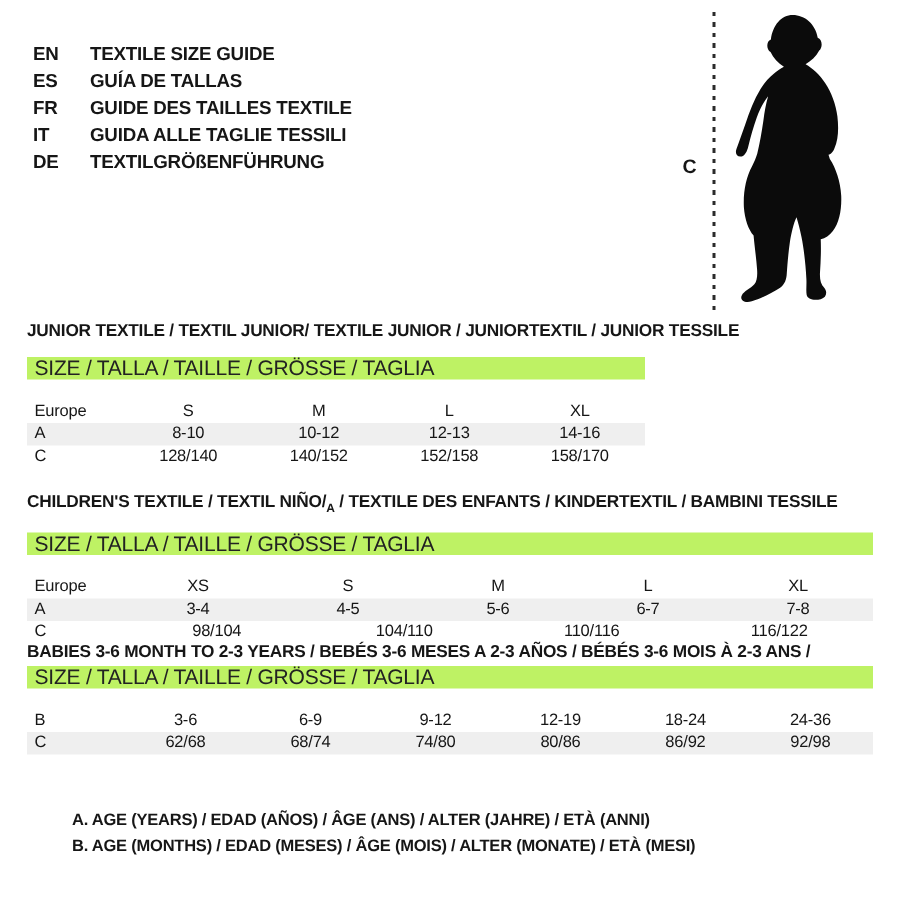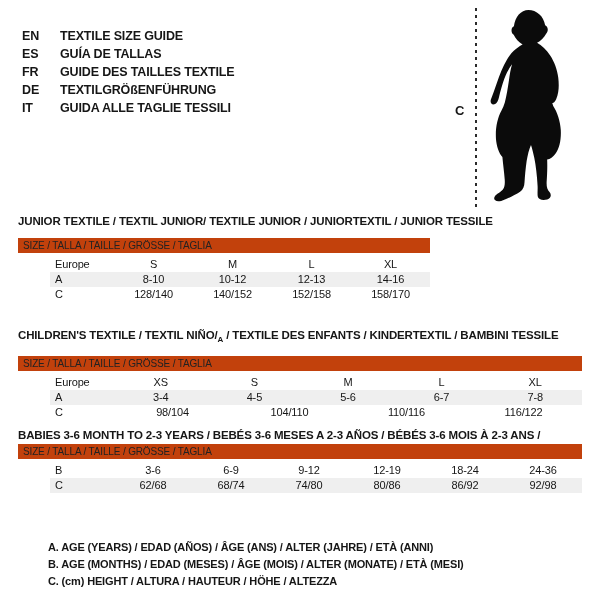--- a/index.html
+++ b/index.html
@@ -22,24 +22,24 @@
     background:repeating-linear-gradient(to bottom, #2b2b2b 0 3px, transparent 3px 7px);
   }
   .figure-label { position:absolute; left:455px; top:103px; font-size:13px; font-weight:bold; }
   .baby-svg { position:absolute; left:484px; top:6px; }
 
   
   .section { position:absolute; left:18px; }
   .sec-title { font-size:11.5px; font-weight:bold; line-height:15px; margin-bottom:9px; white-space:nowrap; }
   .sec-title sub { font-size:8px; }
   .size-bar {
-    height:15px; line-height:15px; background:#c2410c; color:#222;
-    font-size:10px; padding-left:5px; margin-bottom:4px;
+    height:15px; line-height:15px; background:#bef264; color:#222;
+    font-size:14px; padding-left:5px; margin-bottom:14px;
   }
-  .trow { display:flex; height:15px; line-height:15px; font-size:11px;margin-left:32px; }
+  .trow { display:flex; height:15px; line-height:15px; font-size:11px; }
   .rows .trow:nth-child(even) { background:#efefef; }
   .row-label { width:64px; padding-left:5px; }
   .cell { flex:1; text-align:center; }
 
   
   .footnotes { position:absolute; left:20px; top:539px; }
   .footnote { font-size:11px; font-weight:bold; line-height:17px; white-space:nowrap;margin-left:28px; }
 </style>
 </head>
 <body>
@@ -53,26 +53,26 @@
     </div>
     <div class="lang-row">
       <span class="lang-code">ES</span>
       <span class="lang-label">GUÍA DE TALLAS</span>
     </div>
     <div class="lang-row">
       <span class="lang-code">FR</span>
       <span class="lang-label">GUIDE DES TAILLES TEXTILE</span>
     </div>
     <div class="lang-row">
+      <span class="lang-code">IT</span>
+      <span class="lang-label">GUIDA ALLE TAGLIE TESSILI</span>
+    </div>
+    <div class="lang-row">
       <span class="lang-code">DE</span>
       <span class="lang-label">TEXTILGRÖßENFÜHRUNG</span>
-    </div>
-    <div class="lang-row">
-      <span class="lang-code">IT</span>
-      <span class="lang-label">GUIDA ALLE TAGLIE TESSILI</span>
     </div>
   </div>
 
   <div class="height-line"></div>
   <div class="figure-label">C</div>
   <svg class="baby-svg" width="96" height="200" viewBox="0 0 95 196" aria-hidden="true">
     <path fill="#0b0b0b" d="
       M44 3
       C52 3 59 9 60.5 18
       C63.5 19 64 24 61.5 26.5
@@ -201,16 +201,15 @@
         <span class="cell">80/86</span>
         <span class="cell">86/92</span>
         <span class="cell">92/98</span>
       </div>
     </div>
   </div>
 
   <div class="footnotes">
     <div class="footnote">A. AGE (YEARS) / EDAD (AÑOS) / ÂGE (ANS) / ALTER (JAHRE) / ETÀ (ANNI)</div>
     <div class="footnote">B. AGE (MONTHS) / EDAD (MESES) / ÂGE (MOIS) / ALTER (MONATE) / ETÀ (MESI)</div>
-    <div class="footnote">C. (cm) HEIGHT / ALTURA / HAUTEUR / HÖHE / ALTEZZA</div>
   </div>
 
 </div>
 
 </body></html>

